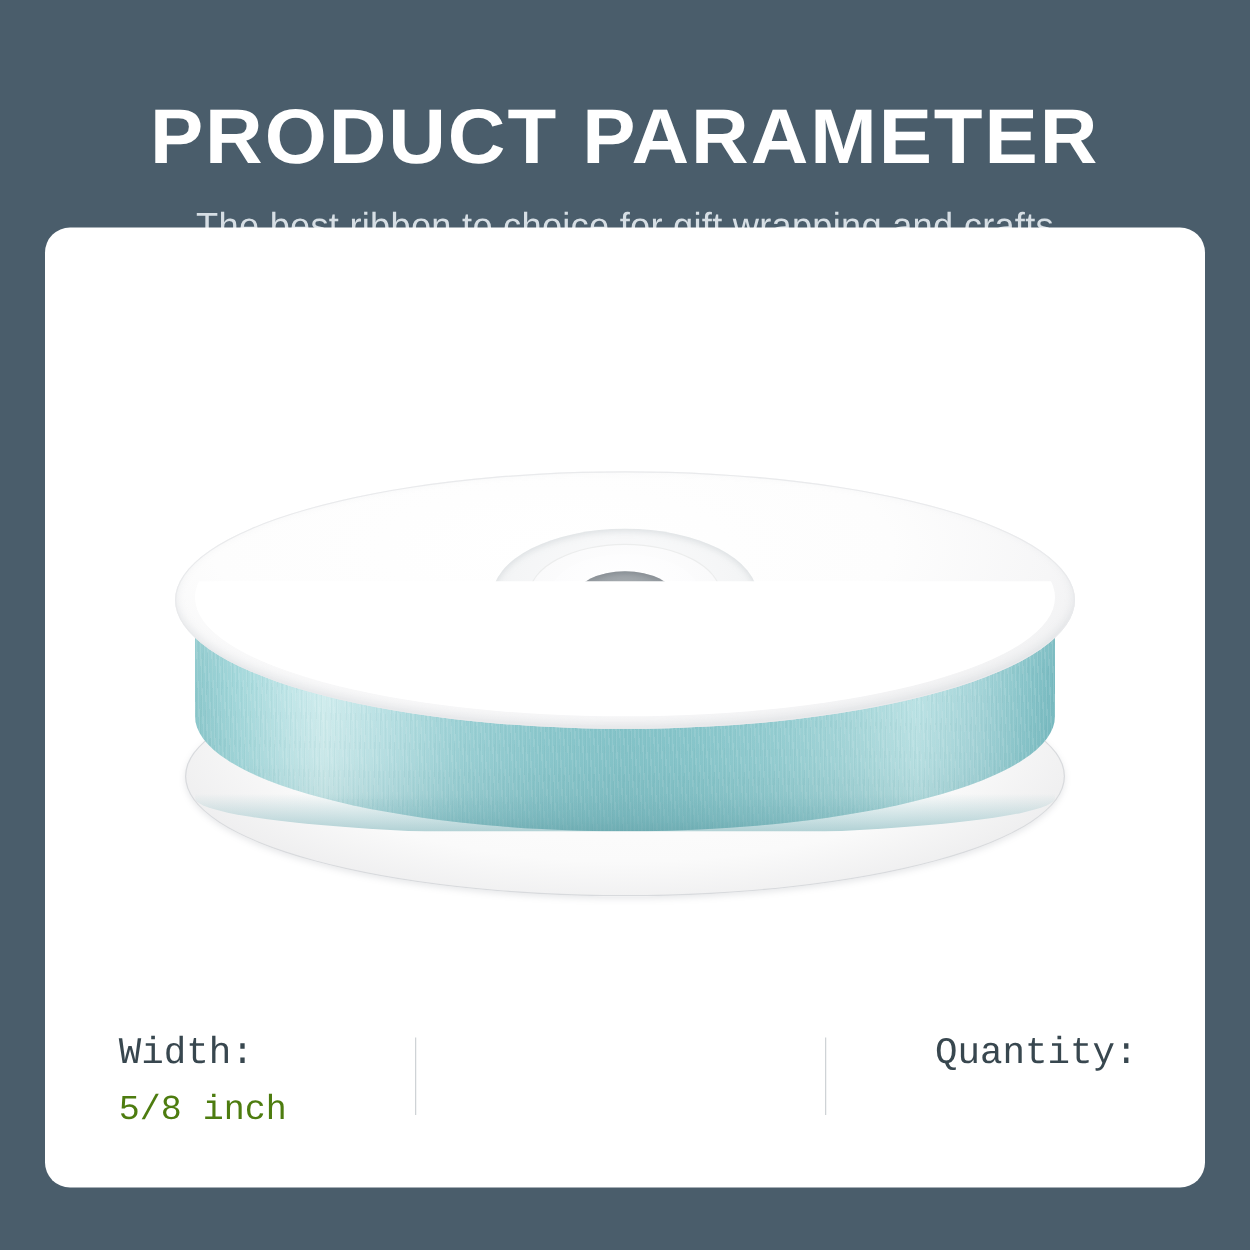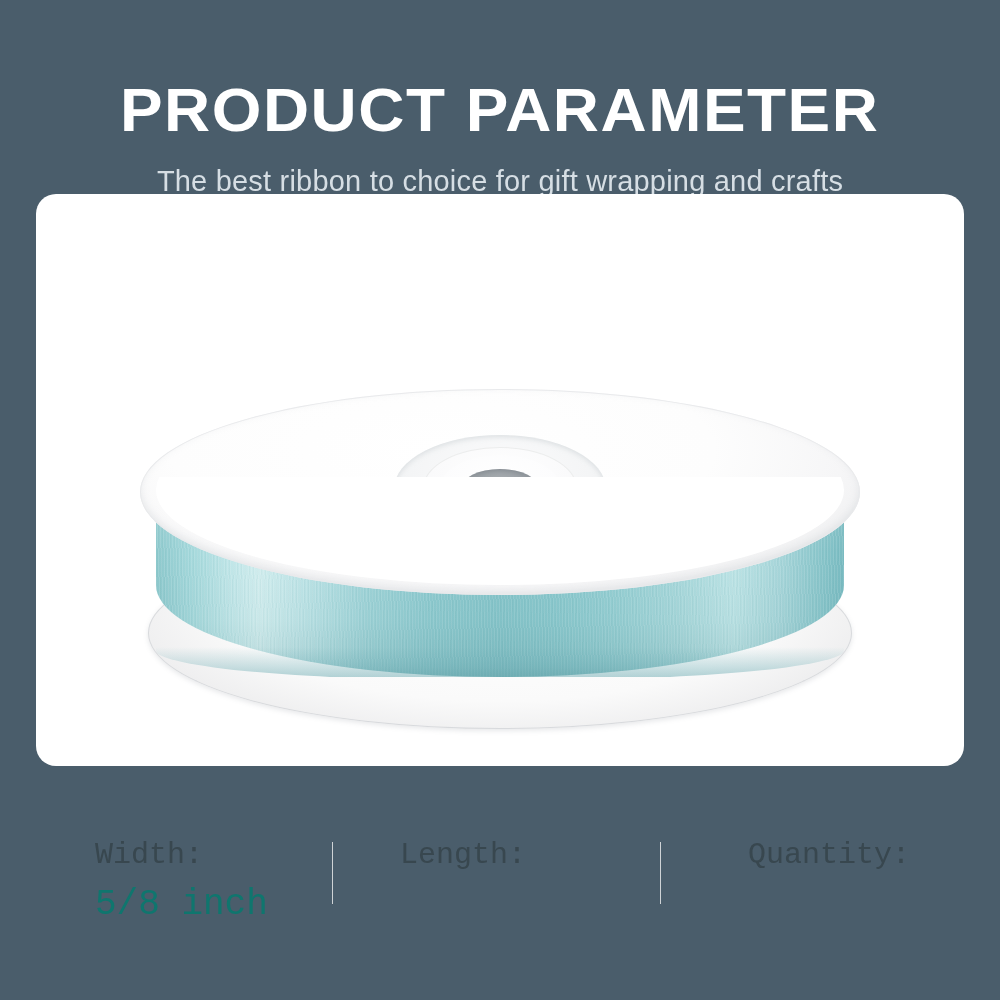--- a/index.html
+++ b/index.html
@@ -46,23 +46,23 @@
     font-weight: normal;
     letter-spacing: 0.2px;
     margin-top: 24px;
     white-space: nowrap;
   }
 
   
   .card {
     position: absolute;
     left: 36px;
-    top: 194px;
+    top: 182px;
     width: 928px;
-    height: 572px;
+    height: 768px;
     background: #ffffff;
     border-radius: 20px;
     font-family: Liberation Mono, monospace;
   }
 
   
   .product-stage {
     position: absolute;
     left: 0;
     top: 0;
@@ -297,22 +297,22 @@
 
   .spec-label {
     color: #38474f;
     font-size: 30px;
     font-weight: normal;
     line-height: 1.18;
     white-space: nowrap;
   }
 
   .spec-value {
-    color: #0f766e;
-    font-size: 36px;
+    color: #4d7c0f;
+    font-size: 28px;
     font-weight: normal;
     line-height: 1.18;
     margin-top: 11px;
     white-space: nowrap;
   }
 
   .spec-divider {
     position: absolute;
     top: 18px;
     width: 1px;
@@ -357,21 +357,20 @@
   </div>
 
   <div class="specs">
 
     <div class="spec-col spec-col-width">
       <div class="spec-label">Width:</div>
       <div class="spec-value">5/8 inch</div>
     </div>
 
     <div class="spec-col spec-col-length">
-      <div class="spec-label">Length:</div>
     </div>
 
     <div class="spec-col spec-col-quantity">
       <div class="spec-label">Quantity:</div>
     </div>
 
     <div class="spec-divider divider-1"></div>
     <div class="spec-divider divider-2"></div>
   </div>
 

